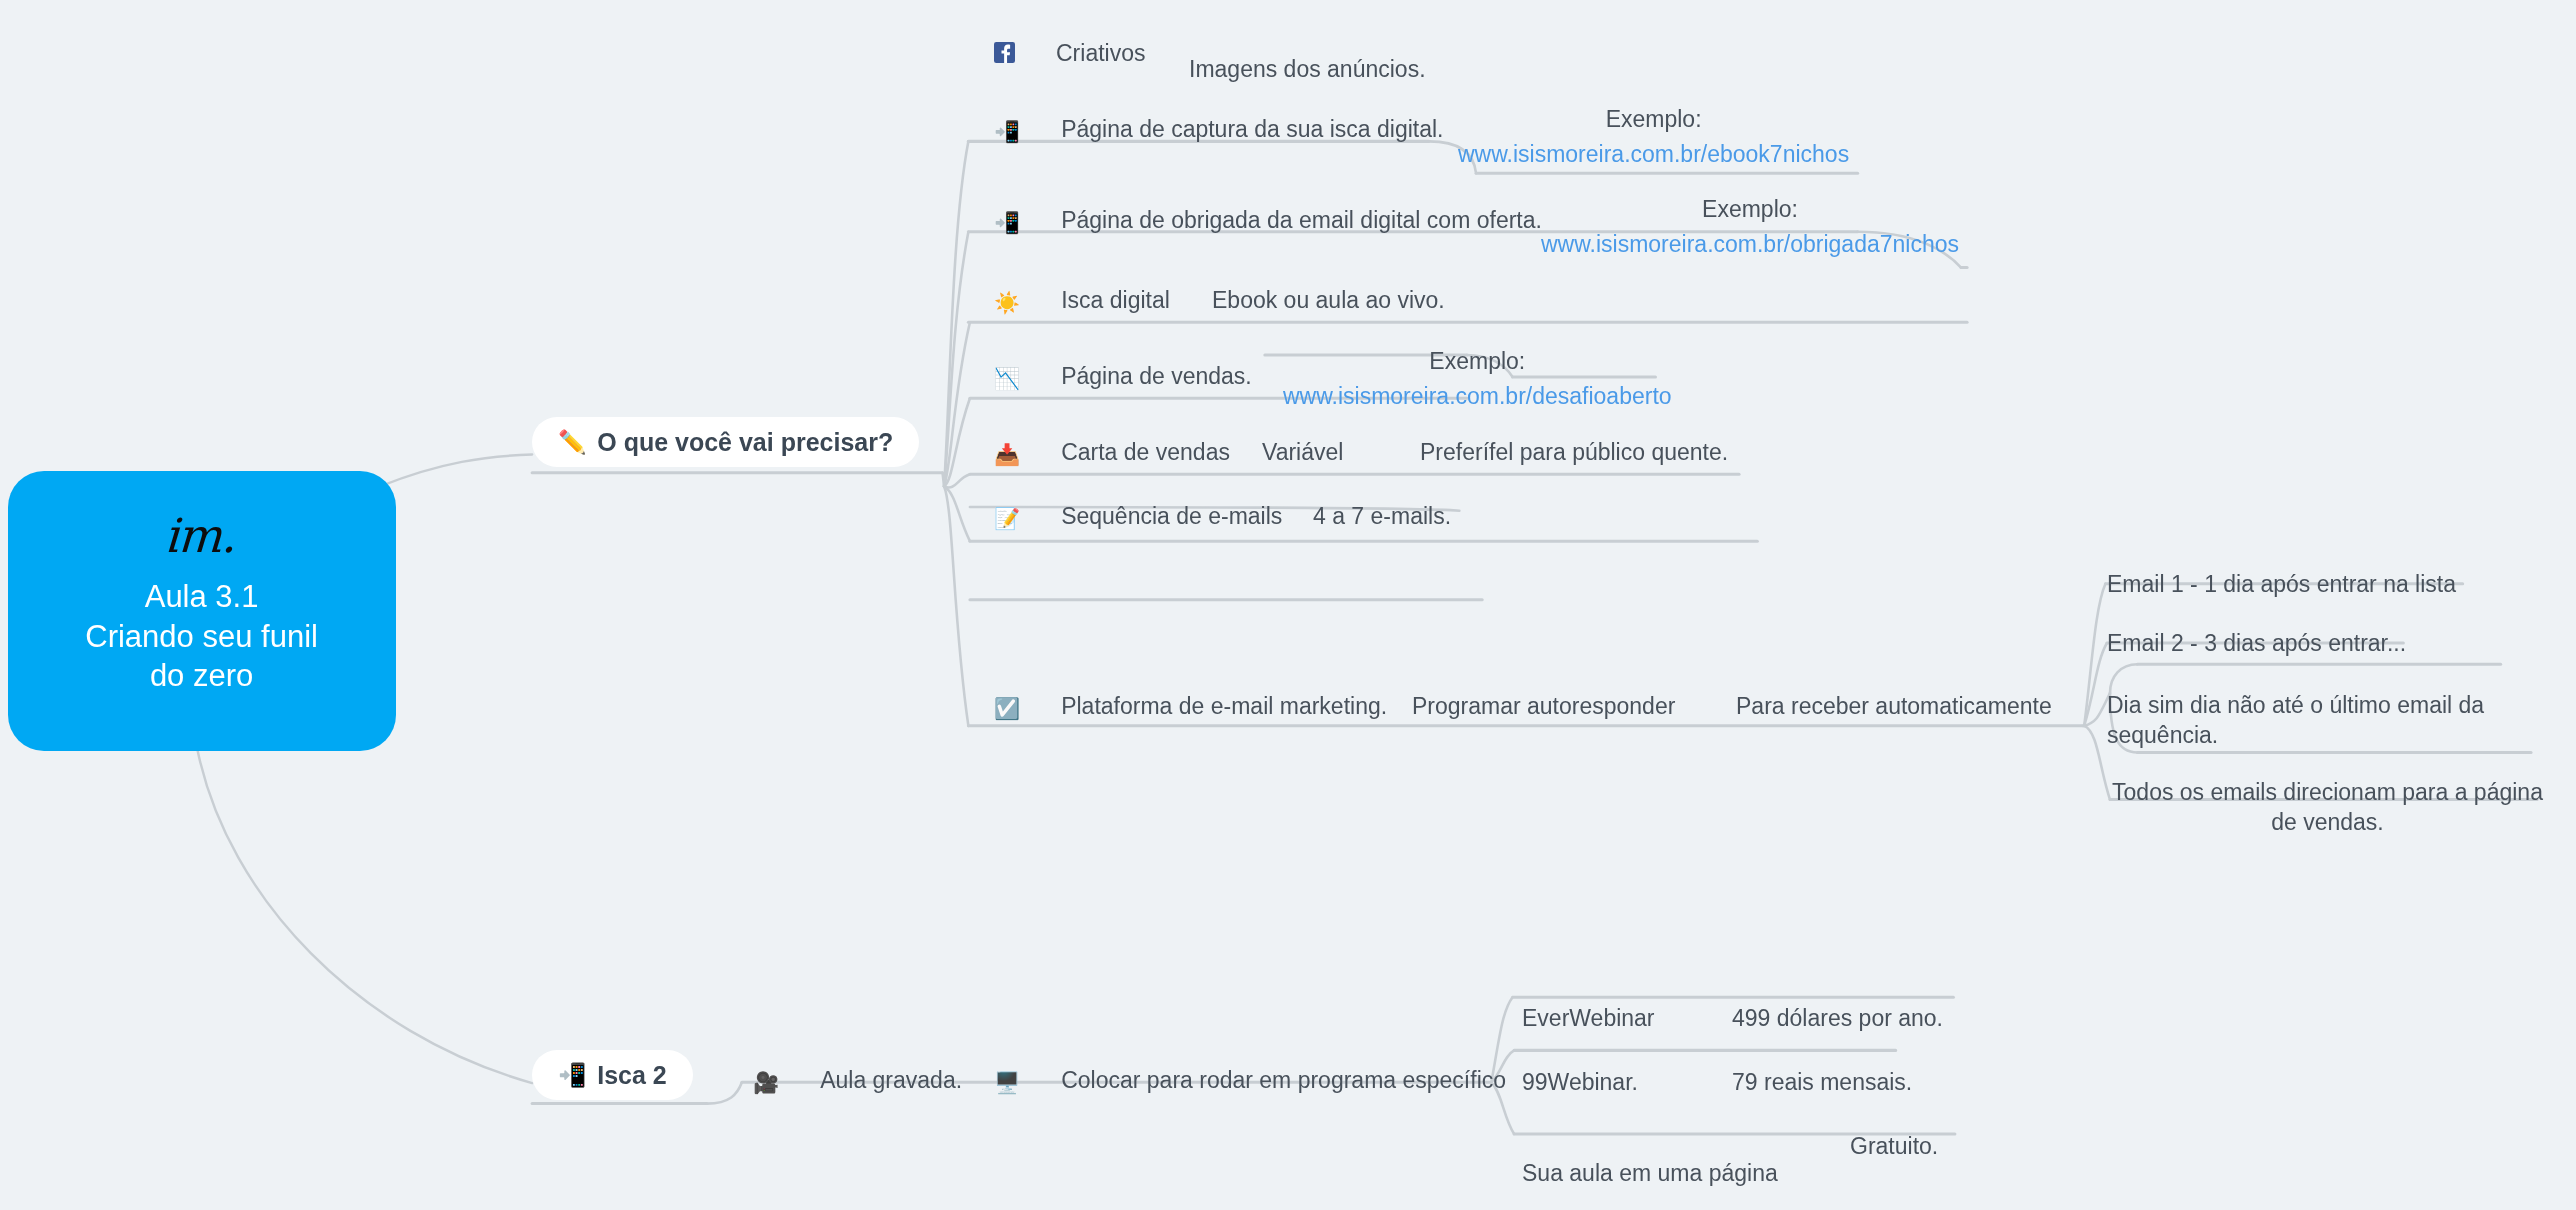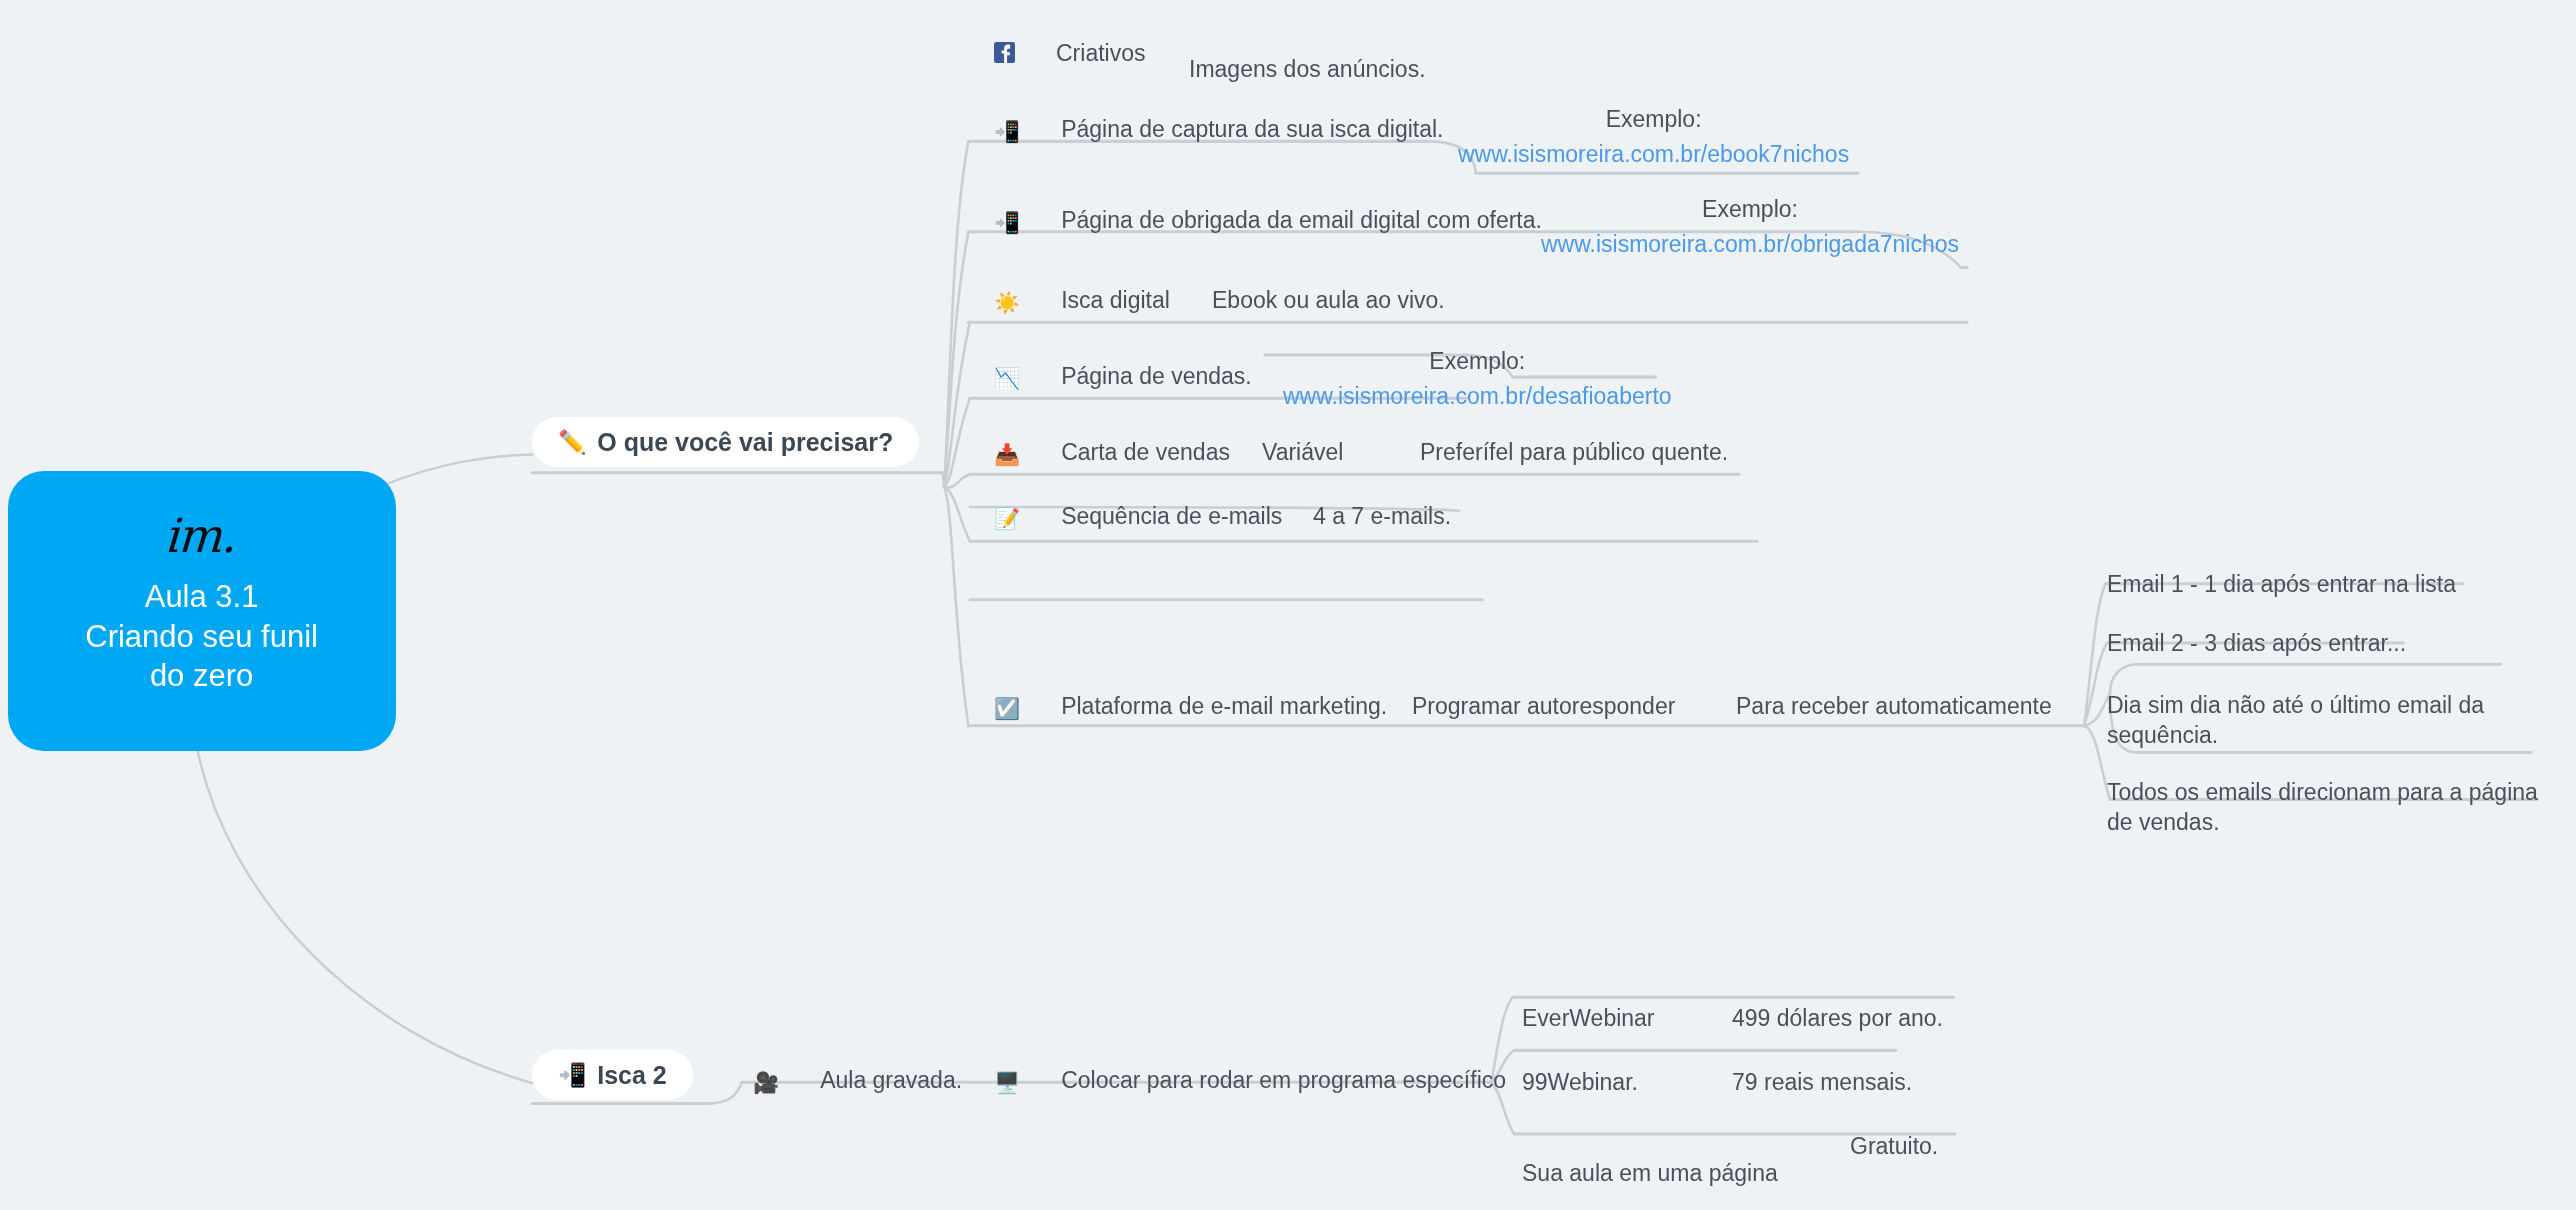--- a/index.html
+++ b/index.html
@@ -296,21 +296,21 @@
 
   <div class="wrapnode" style="left:2107px; top:569px; width:395px;">
     <span>Email 1 - 1 dia após entrar na lista</span>
   </div>
   <div class="wrapnode" style="left:2107px; top:628px; width:395px;">
     <span>Email 2 - 3 dias após entrar...</span>
   </div>
   <div class="wrapnode" style="left:2107px; top:690px; width:426px;">
     <span>Dia sim dia não até o último email da sequência.</span>
   </div>
-  <div class="wrapnode" style="left:2107px; top:777px; width:441px;">
+  <div class="wrapnode" style="left:2107px; top:777px; width:441px;text-align:center;">
     <span>Todos os emails direcionam para a página de vendas.</span>
   </div>
 
   <div class="topic" style="left:753px; top:1067px;">
     <span class="topic-icon">🎥</span>
     <span class="t-text">Aula gravada.</span>
   </div>
 
   <div class="topic" style="left:994px; top:1067px;">
     <span class="topic-icon">🖥️</span>

